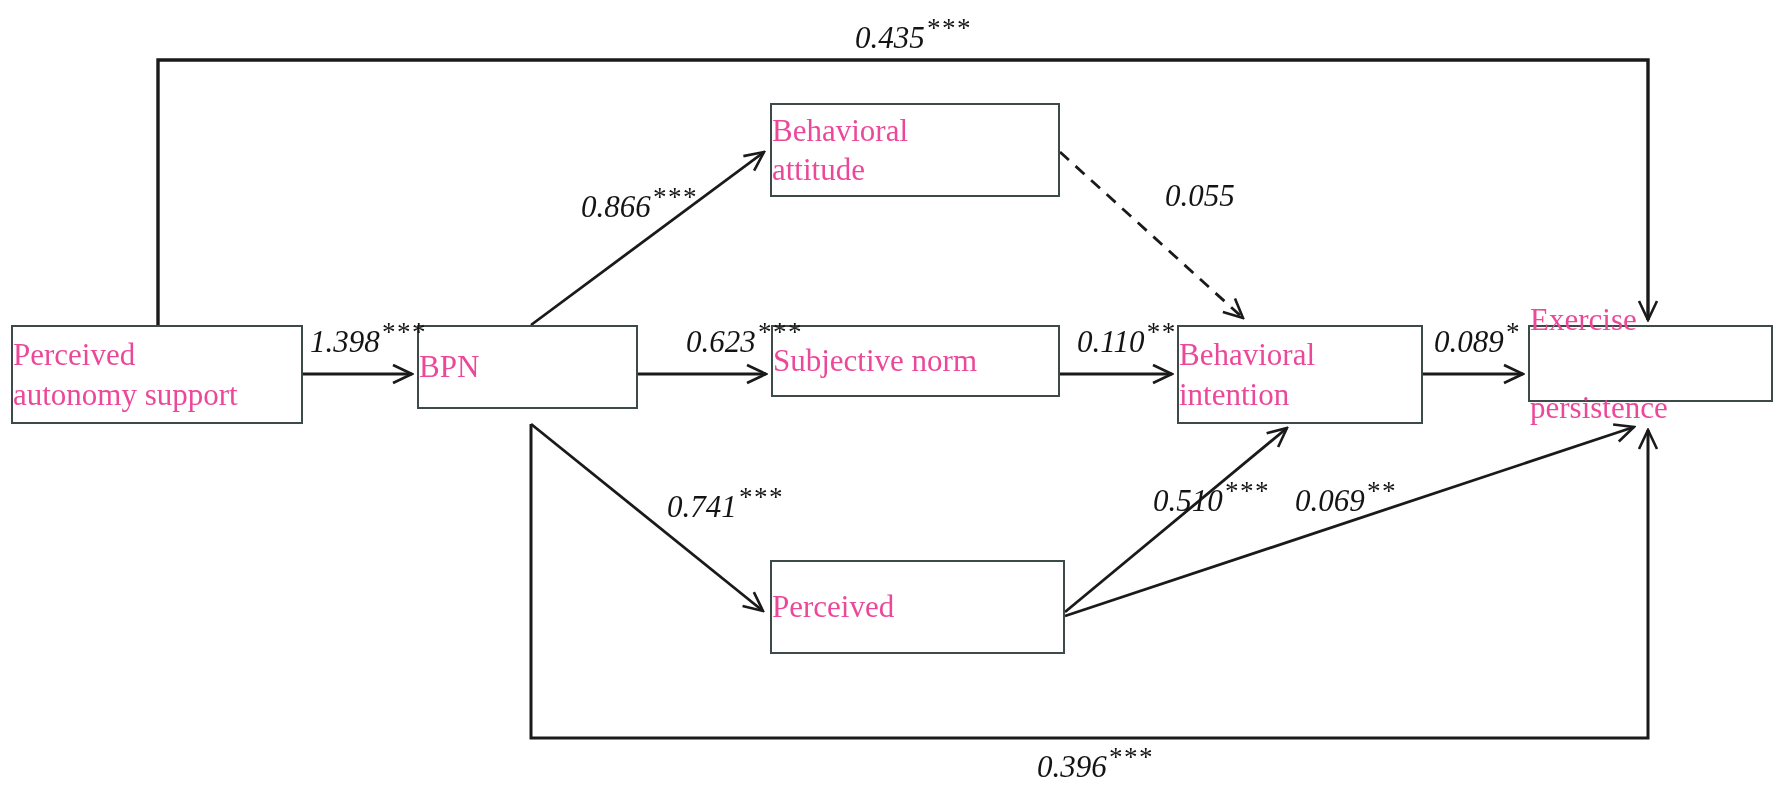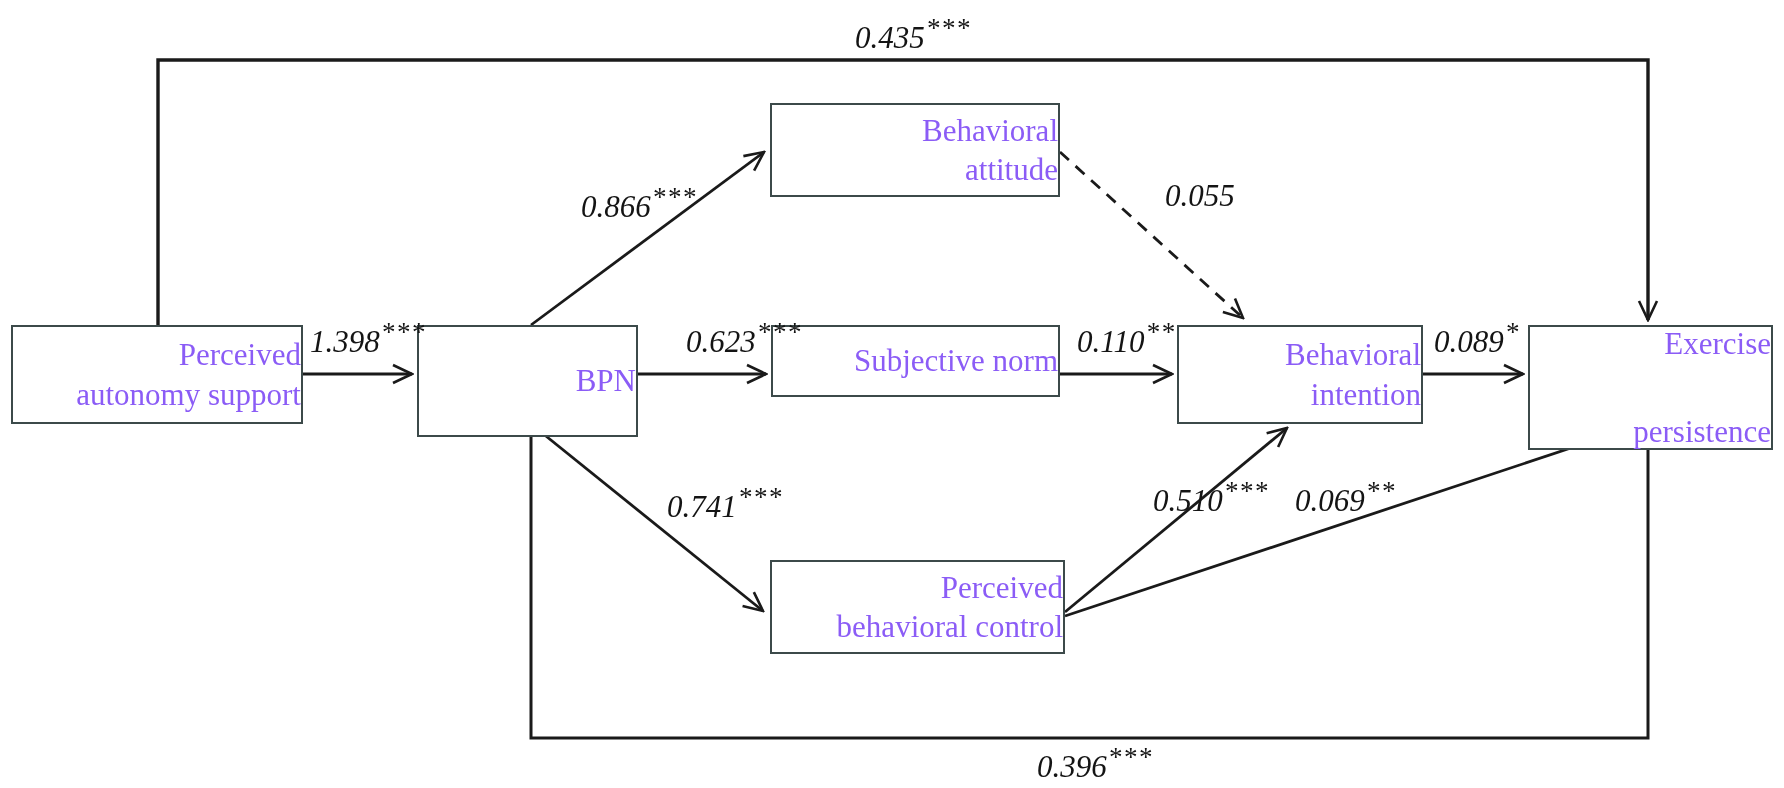--- a/index.html
+++ b/index.html
@@ -7,23 +7,23 @@
     width:1784px;height:788px;position:relative;overflow:hidden;
     font-family:"Liberation Serif","DejaVu Serif",serif;
     color:#111111;
   }
   .stage{position:absolute;left:0;top:0;width:1784px;height:788px;}
   svg.lines{position:absolute;left:0;top:0;}
   .node{
     position:absolute;
     background:#ffffff;
     border:2.5px solid #3c4a4a;
-    display:flex;flex-direction:column;align-items:flex-end;justify-content:center;
+    display:flex;flex-direction:column;align-items:flex-start;justify-content:center;
     text-align:center;
-    font-size:31px;line-height:1.27;color:#8b5cf6;
+    font-size:31px;line-height:1.27;color:#ec4899;
     box-sizing:border-box;
     z-index:2;
   }
   .node .ln{white-space:nowrap;}
   .coef{
     position:absolute;
     font-size:31px;color:#141414;white-space:nowrap;
     z-index:3;
     font-style:italic;
   }
@@ -67,44 +67,43 @@
     <path d="M1065,616 L1634,427" fill="none" stroke="#1a1a1a" stroke-width="2.8" marker-end="url(#arr)"></path>
 
     <path d="M1423,374 L1523,374" fill="none" stroke="#1a1a1a" stroke-width="2.8" marker-end="url(#arr)"></path>
   </svg>
 
   <div class="node" style="left:11px;top:325px;width:292px;height:99px;">
     <div class="ln">Perceived</div>
     <div class="ln">autonomy support</div>
   </div>
 
-  <div class="node" style="left:417px;top:325px;width:221px;height:112px;">
+  <div class="node" style="left:417px;top:325px;width:221px;height:84px;">
     <div class="ln">BPN</div>
   </div>
 
   <div class="node" style="left:770px;top:103px;width:290px;height:94px;">
     <div class="ln">Behavioral</div>
     <div class="ln">attitude</div>
   </div>
 
   <div class="node" style="left:771px;top:325px;width:289px;height:72px;">
     <div class="ln">Subjective norm</div>
   </div>
 
   <div class="node" style="left:770px;top:560px;width:295px;height:94px;">
     <div class="ln">Perceived</div>
-    <div class="ln">behavioral control</div>
   </div>
 
   <div class="node" style="left:1177px;top:325px;width:246px;height:99px;">
     <div class="ln">Behavioral</div>
     <div class="ln">intention</div>
   </div>
 
-  <div class="node" style="left:1528px;top:325px;width:245px;height:125px;gap:48px;">
+  <div class="node" style="left:1528px;top:325px;width:245px;height:77px;gap:48px;">
     <div class="ln">Exercise</div>
     <div class="ln">persistence</div>
   </div>
 
   <div class="coef" style="left:855px;top:13px;">
     <span>0.435</span><sup>***</sup>
   </div>
 
   <div class="coef" style="left:310px;top:317px;">
     <span>1.398</span><sup>***</sup>

